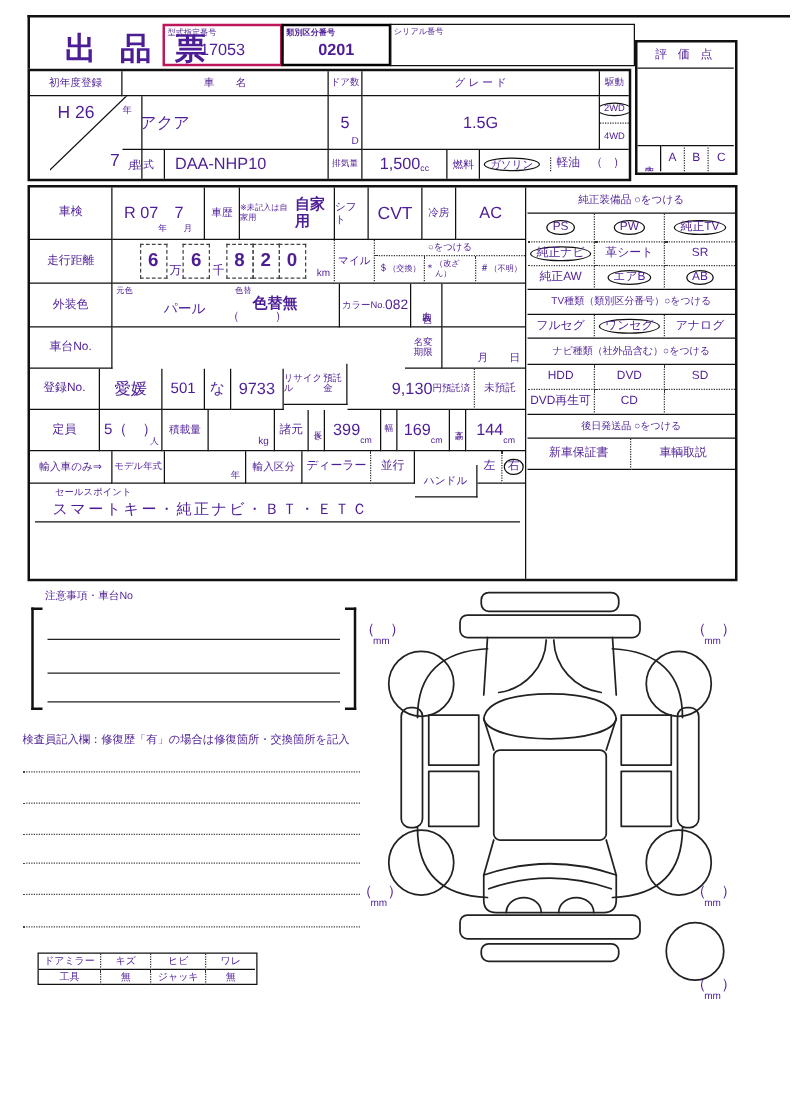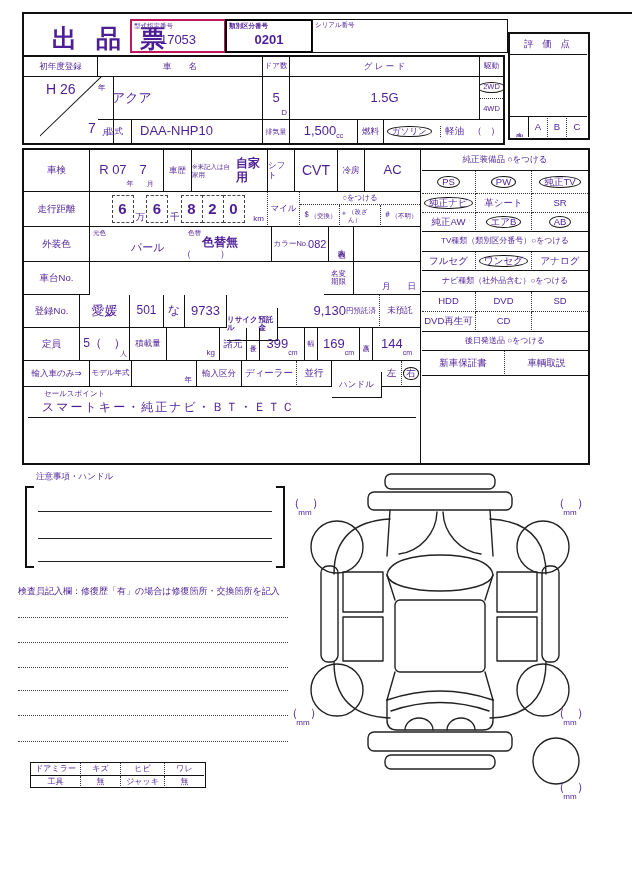--- a/index.html
+++ b/index.html
@@ -190,21 +190,21 @@
     </div>
     <div class="cell bb" style="left:330px;top:112px;width:66px;height:33px;justify-content:flex-end;align-items:flex-end;padding:0 4px 3px 0;">
       <span class="f8">月　　日</span>
     </div>
 
     <div class="cell bb br f9" style="left:0;top:145px;width:56px;height:33px;">登録No.</div>
     <div class="cell bb br f13" style="left:56px;top:145px;width:50px;height:33px;">愛媛</div>
     <div class="cell bb br f12" style="left:106px;top:145px;width:34px;height:33px;">501</div>
     <div class="cell bb br f12" style="left:140px;top:145px;width:21px;height:33px;">な</div>
     <div class="cell bb br f13" style="left:161px;top:145px;width:42px;height:33px;">9733</div>
-    <div class="cell bb br col" style="left:203px;top:158px;width:51px;height:33px;font-weight:bold;">
+    <div class="cell bb br col" style="left:203px;top:141px;width:51px;height:33px;">
       <span class="f7">リサイクル</span>
       <span class="f7">預託金</span>
     </div>
     <div class="cell bb brd" style="left:254px;top:145px;width:102px;height:33px;justify-content:flex-end;padding-right:3px;">
       <span class="f13">9,130</span>
       <span class="f7">円預託済</span>
     </div>
     <div class="cell bb f8" style="left:356px;top:145px;width:40px;height:33px;">未預託</div>
 
     <div class="cell bb br f9" style="left:0;top:178px;width:56px;height:33px;">定員</div>
@@ -333,21 +333,21 @@
       <span>後日発送品 ○をつける</span>
       </div>
     <div class="cell bb brd f9" style="left:398px;top:201px;width:83px;height:25px;">
       <span>新車保証書</span>
       </div>
     <div class="cell bb f9" style="left:481px;top:201px;width:83px;height:25px;">
       <span>車輌取説</span>
       </div>
   </div>
 
-  <div class="abs f8" style="left:36px;top:471px;">注意事項・ハンドル</div>
+  <div class="abs f8" style="left:36px;top:471px;">注意事項・車台No</div>
 
   <div class="abs" style="left:25px;top:486px;width:9px;height:82px;border-left:2px solid #111;border-top:2px solid #111;border-bottom:2px solid #111;"></div>
   <div class="abs" style="left:276px;top:486px;width:9px;height:82px;border-right:2px solid #111;border-top:2px solid #111;border-bottom:2px solid #111;"></div>
   <div class="abs ruleline" style="left:38px;top:511px;width:234px;"></div>
   <div class="abs ruleline" style="left:38px;top:538px;width:234px;"></div>
   <div class="abs ruleline" style="left:38px;top:561px;width:234px;"></div>
 
   <div class="abs" style="left:18px;top:585px;width:292px;font-size:9px;">検査員記入欄：修復歴「有」の場合は修復箇所・交換箇所を記入</div>
 
   <div class="abs dotline" style="left:18px;top:617px;width:270px;"></div>

